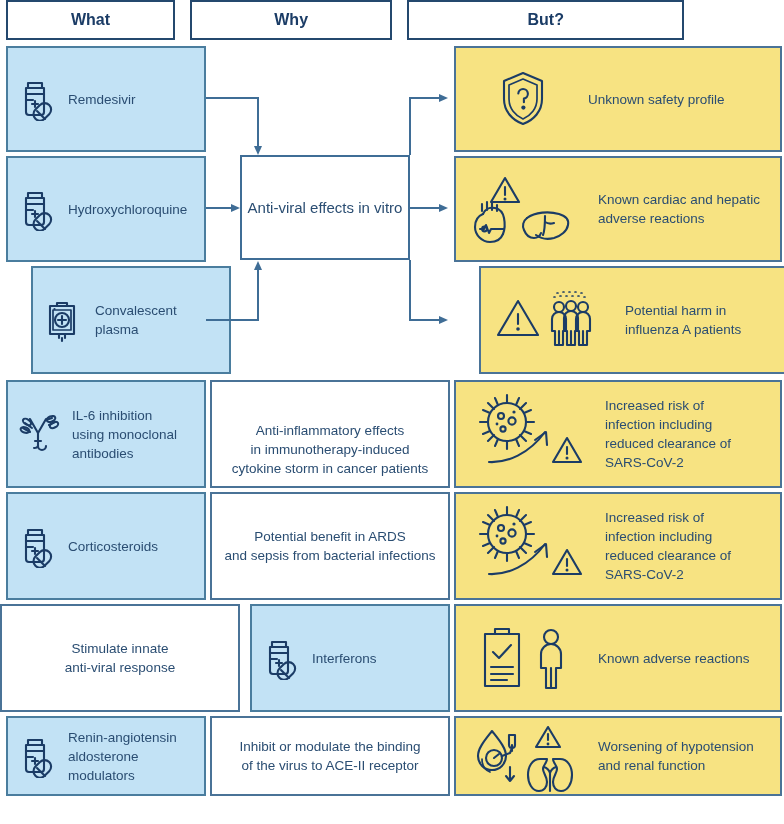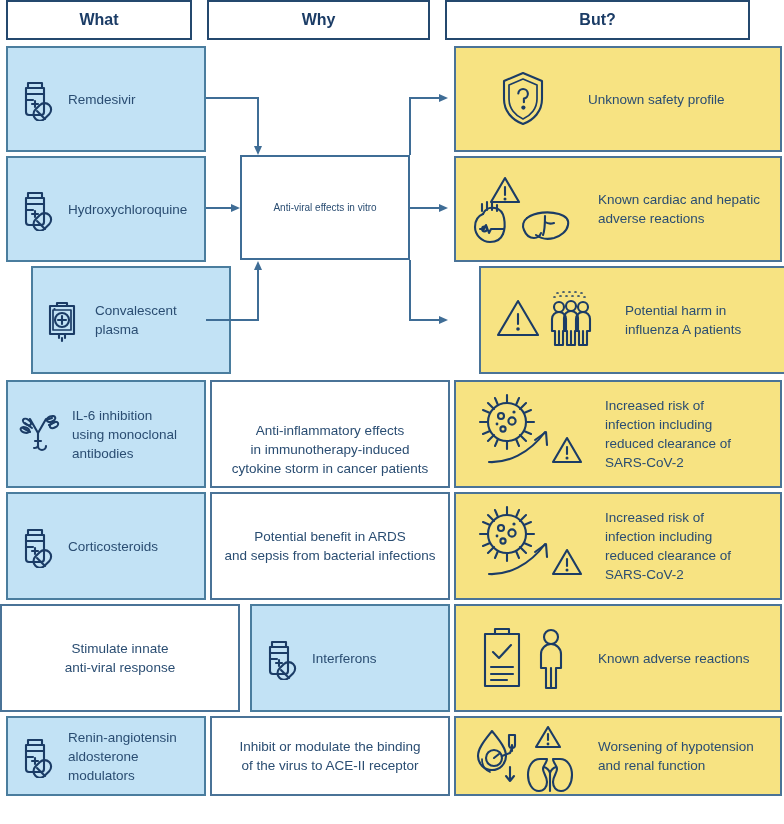--- a/index.html
+++ b/index.html
@@ -7,21 +7,21 @@
     width:784px;height:824px;
     font-family:"Liberation Sans", sans-serif;
     color:#1f3a5f;
     position:relative;
     overflow:hidden;
   }
   .sheet{position:relative;width:784px;height:824px;}
 
   
   .hdr-row{
-    position:absolute;left:0;top:0;width:750px;height:40px;
+    position:absolute;left:0;top:0;width:684px;height:40px;
     display:flex;gap:15px;
   }
   .hdr-cell{
     background:#ffffff;
     border:2px solid #24486e;
     display:flex;align-items:center;justify-content:center;
     font-weight:bold;font-size:16px;color:#1b3c66;
     box-sizing:border-box;
   }
   .hdr-what{width:200px;margin-left:6px;}
@@ -58,21 +58,21 @@
   svg{display:block;}
   .ln{fill:none;stroke:#1b3c66;stroke-width:2.1;stroke-linecap:round;stroke-linejoin:round;}
   .ln-t{fill:none;stroke:#1b3c66;stroke-width:1.7;stroke-linecap:round;stroke-linejoin:round;}
   .fl{fill:#1b3c66;}
 
   
   .center-box{
     position:absolute;left:240px;top:155px;width:170px;height:105px;
     background:#ffffff;border:2px solid #3f6d96;box-sizing:border-box;
     display:flex;align-items:center;justify-content:center;
-    font-size:10px;color:#2a4d72;text-align:center;
+    font-size:15px;color:#2a4d72;text-align:center;
   }
   .connectors{position:absolute;left:0;top:0;width:784px;height:824px;pointer-events:none;}
   .conn{fill:none;stroke:#3f6d96;stroke-width:2;}
   .conn-head{fill:#3f6d96;}
 </style>
 </head>
 <body>
 
 <div class="sheet">
 

